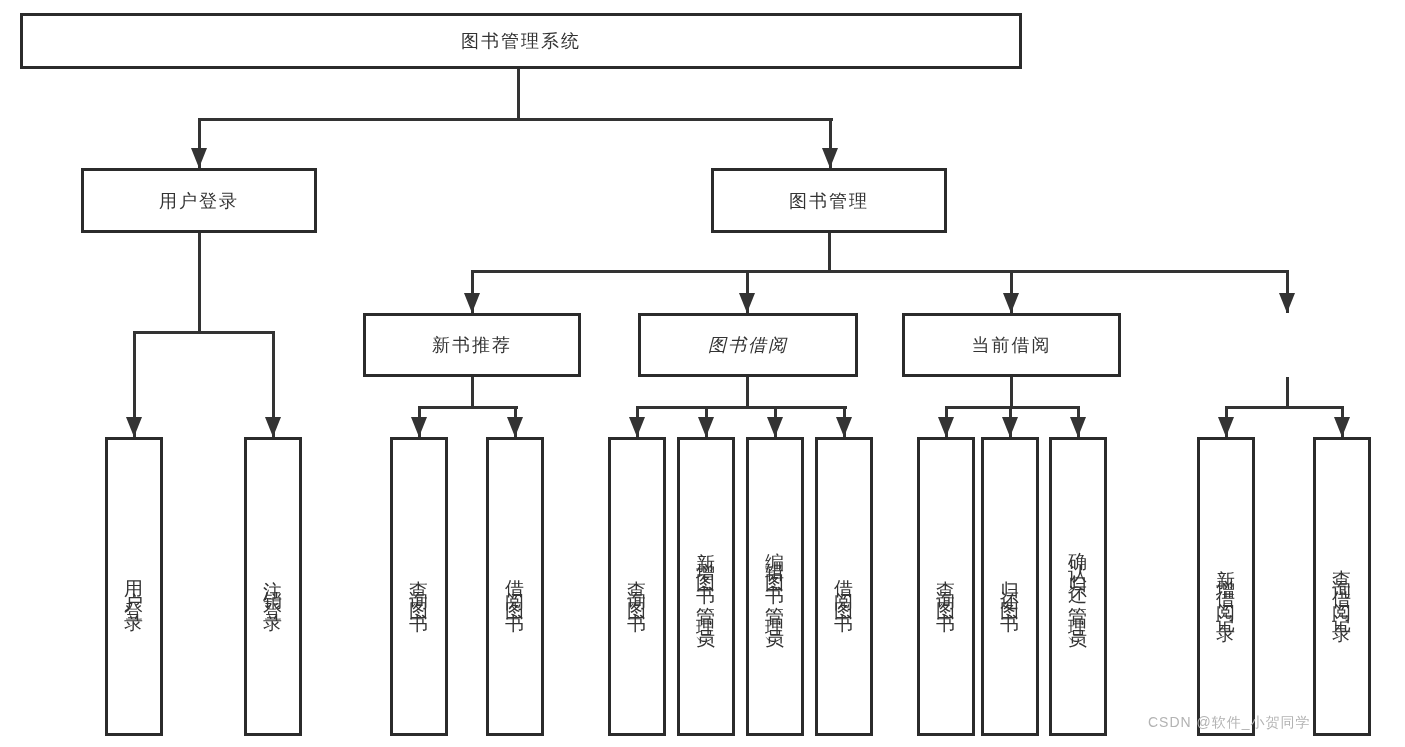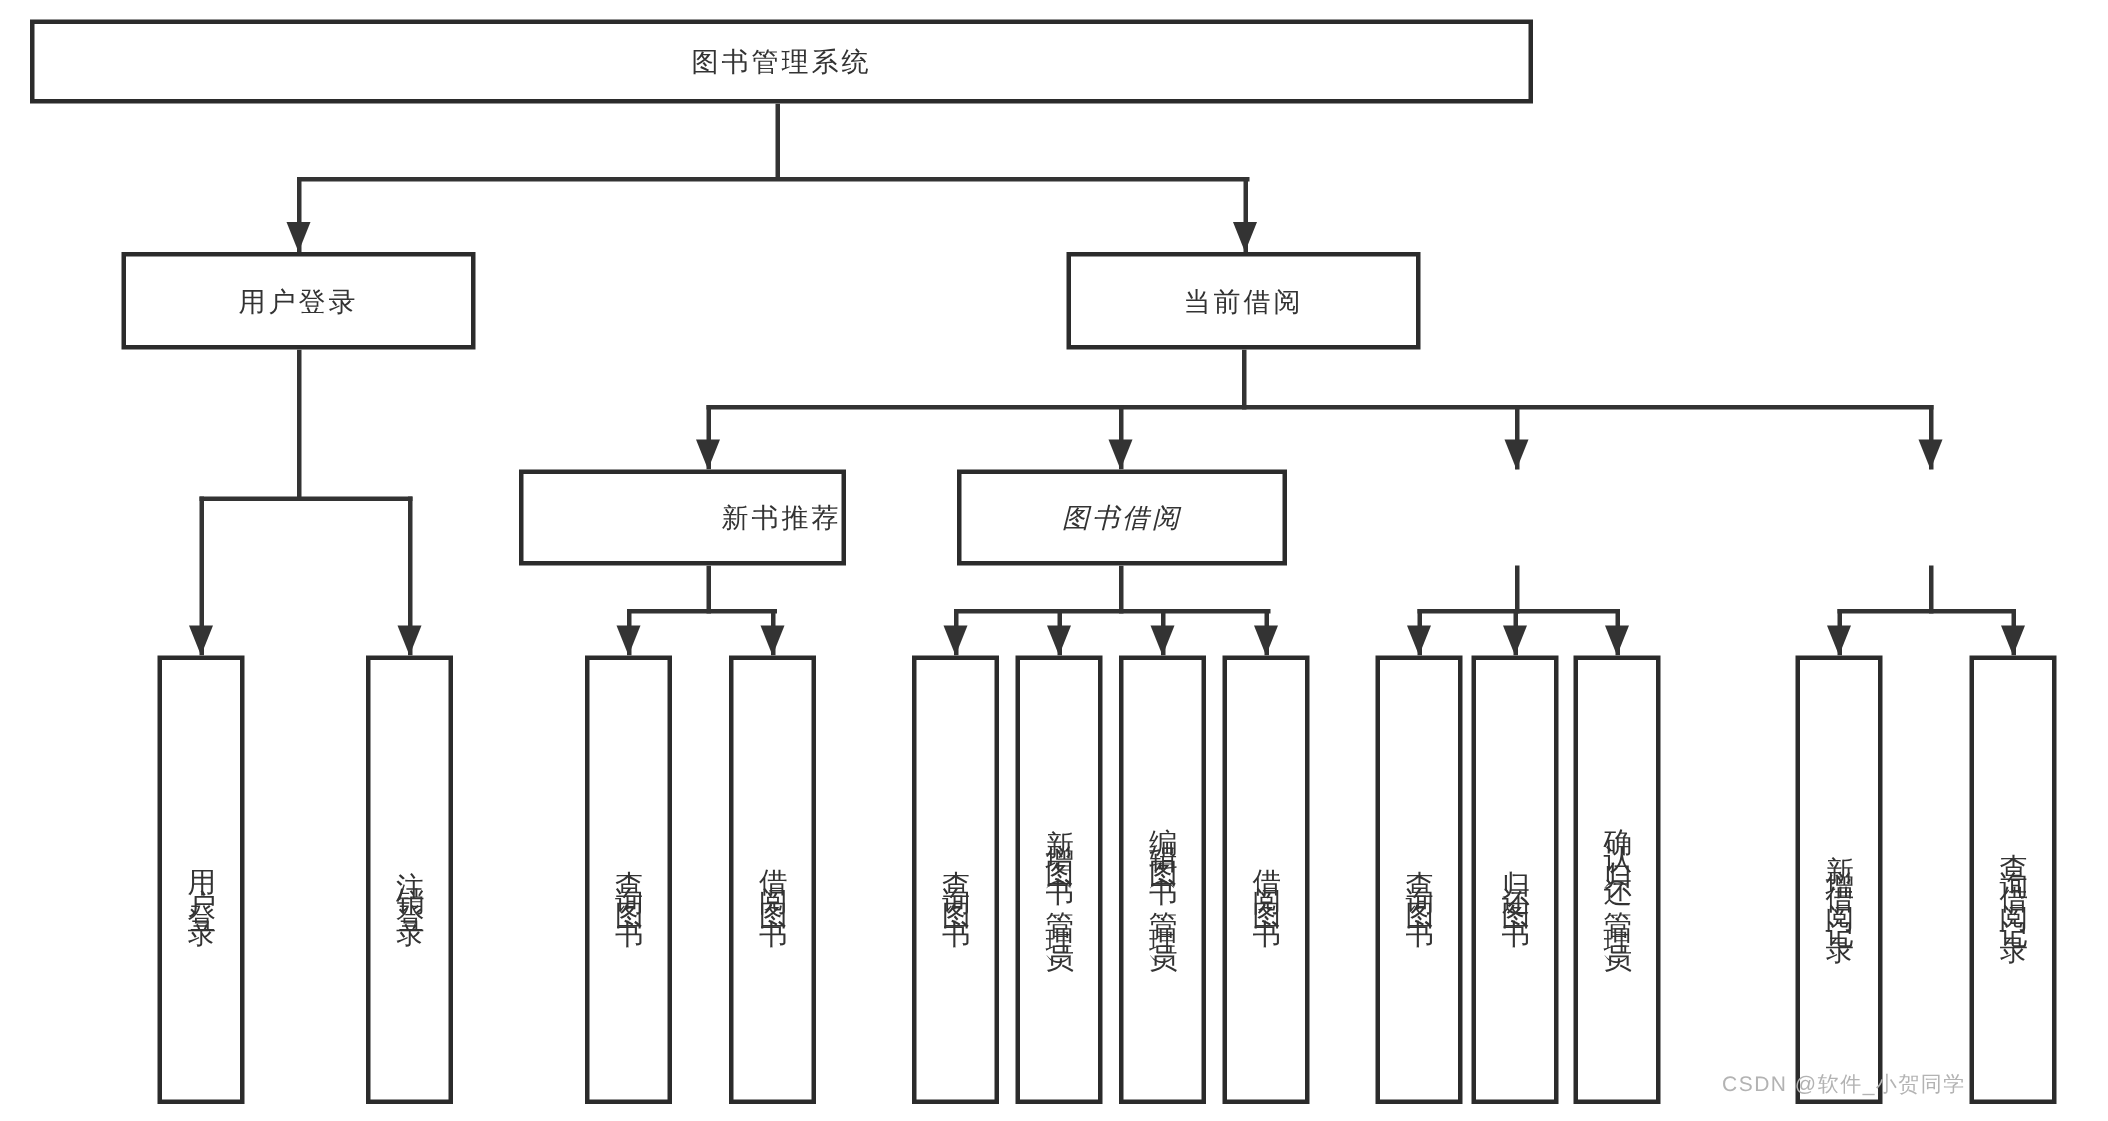--- a/index.html
+++ b/index.html
@@ -16,21 +16,21 @@
   
   .node{position:absolute;box-sizing:border-box;background:#fff;
         border:3px solid #2b2b2b;display:flex;align-items:center;justify-content:center;
         color:#333;}
   .node.h span{font-size:18px;letter-spacing:2px;white-space:nowrap;}
   .node.v span{writing-mode:vertical-rl;font-size:19px;letter-spacing:11px;line-height:1;}
   
   .n-root{left:20px;top:13px;width:1002px;height:56px;}
   .n-login{left:81px;top:168px;width:236px;height:65px;}
   .n-mgmt{left:711px;top:168px;width:236px;height:65px;}
-  .n-l3a{left:346px;top:313px;width:218px;height:64px;justify-content:flex-end;}
+  .n-l3a{left:363px;top:313px;width:218px;height:64px;}
   .n-l3b{left:638px;top:313px;width:220px;height:64px;font-style:italic;}
   .n-l3c{left:902px;top:313px;width:219px;height:64px;}
   .n-l3d{left:1178px;top:313px;width:219px;height:64px;}
   .lf{top:437px;width:58px;height:299px;}
   .lf1{left:105px;}  .lf2{left:244px;}
   .lf3{left:390px;}  .lf4{left:486px;}
   .lf5{left:608px;}  .lf6{left:677px;}  .lf7{left:746px;}  .lf8{left:815px;}
   .lf9{left:917px;}  .lf10{left:981px;} .lf11{left:1049px;}
   .lf12{left:1197px;}.lf13{left:1313px;}
   .watermark{position:absolute;left:1148px;top:714px;font-size:14px;
@@ -101,28 +101,31 @@
   <div class="arr" style="left:1334px;top:417px"></div>
 
   <div class="node h n-root">
     <span>图书管理系统</span>
   </div>
 
   <div class="node h n-login">
     <span>用户登录</span>
   </div>
   <div class="node h n-mgmt">
-    <span>当前借阅</span>
+    <span>图书管理</span>
   </div>
 
   <div class="node h n-l3a">
     <span>新书推荐</span>
   </div>
   <div class="node h n-l3b">
     <span>图书借阅</span>
+  </div>
+  <div class="node h n-l3c">
+    <span>当前借阅</span>
   </div>
 
   <div class="node v lf lf1">
     <span>用户登录</span>
   </div>
   <div class="node v lf lf2">
     <span>注销登录</span>
   </div>
 
   <div class="node v lf lf3">

